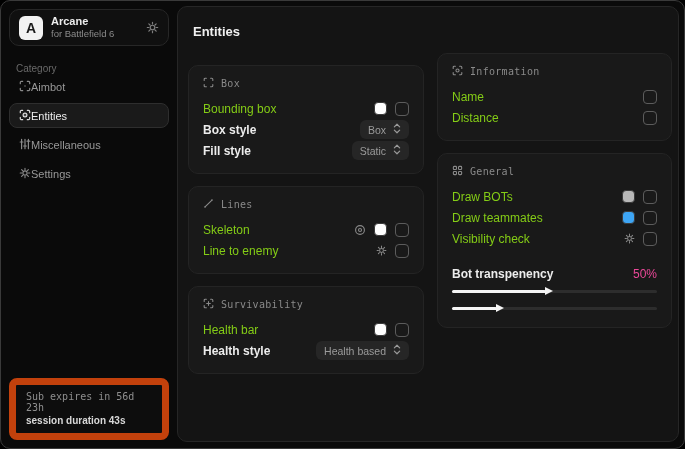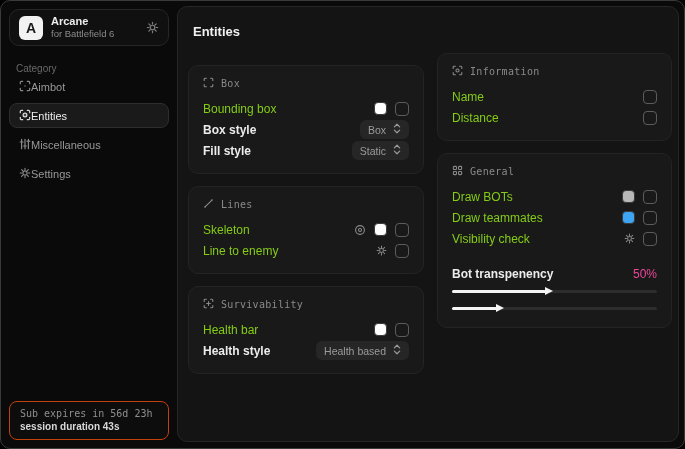--- a/index.html
+++ b/index.html
@@ -32,21 +32,21 @@
   .nav { padding:0 0; }
   .nav-item {
     display:flex; align-items:center; height:25px; padding:0 9px; margin-bottom:4px;
     border-radius:8px; border:1px solid transparent; color:#989898; font-size:11px; cursor:pointer;
   }
   .nav-item.active { background:#1a1a1a; border-color:#2e2e2e; color:#ededed; }
   .nav-item svg { flex:0 0 auto; }
 
   .footer-card {
     position:absolute; left:8px; right:8px; bottom:8px;
-    background:#0d0d0d; border:1px solid #c2410c; border-radius:8px; padding:6px 10px 7px;
+    background:#0d0d0d; border:7px solid #c2410c; border-radius:8px; padding:6px 10px 7px;
   }
   .footer-line1 { font-family:"DejaVu Sans Mono", monospace; font-size:10px; color:#8f8f8f; }
   .footer-line2 { font-size:10px; font-weight:700; color:#d8d8d8; margin-top:2px; }
 
   
   .main {
     position:absolute; left:176px; top:5px; right:5px; bottom:6px;
     background:#141414; border:1px solid #262626; border-radius:10px;
     padding:10px 11px 10px 10px; overflow:hidden;
   }

